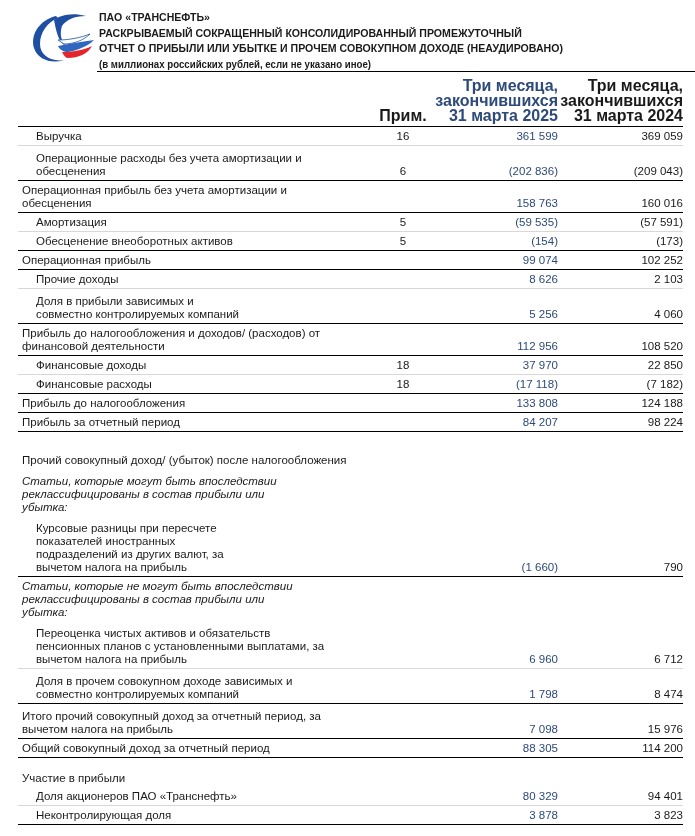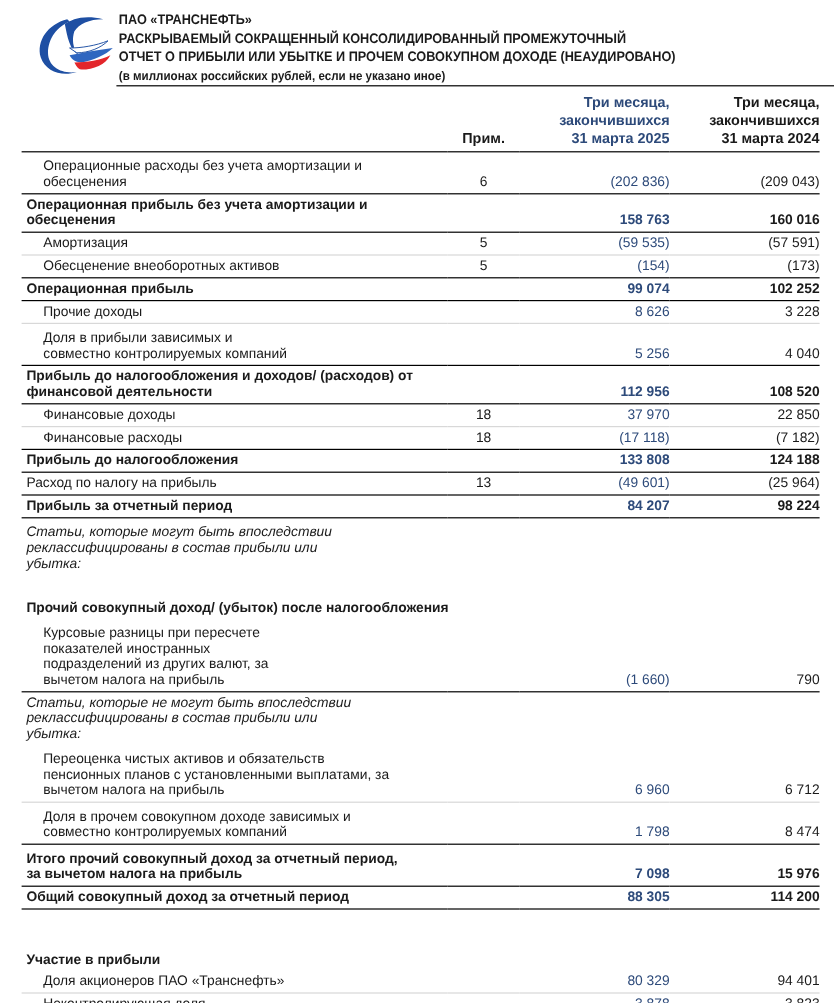--- a/index.html
+++ b/index.html
@@ -10,30 +10,30 @@
   .head-text { position: absolute; left: 99px; top: 10px; font-size: 11.5px; line-height: 15.5px;
                font-family: "Liberation Sans Narrow", "Liberation Sans", sans-serif; }
   .head-text .t { white-space: nowrap; transform: scaleX(0.92); transform-origin: left; display:block;}
   .head-text .sub { font-weight: bold; font-size: 10.5px; }
   .head-line { position: absolute; left: 97px; top: 71px; width: 598px; height: 1px; background:#000; }
 
   table { position: absolute; left: 18px; top: 78px; width: 665px; border-collapse: collapse;
           font-size: 11.5px; }
   td, th { padding: 0; vertical-align: bottom; }
   col.c-label { width: 355px; } col.c-note { width: 60px; } col.c-y25 { width: 125px; } col.c-y24 { width: 125px; }
-  .hdr th { font-weight: bold; font-size: 12px; line-height: 15px; text-align: right; padding-bottom: 3px; border-bottom: 1.5px solid #000; }
+  .hdr th { font-weight: bold; font-size: 16px; line-height: 15px; text-align: right; padding-bottom: 3px; border-bottom: 1.5px solid #000; }
   .hdr th.note { text-align: center; }
   .hdr th.cur { color: #2d4a7a; }
   .note { text-align: center; }
   .num { text-align: right; white-space: nowrap; }
   .cur { color: #2d4a7a; }
   tr.row td { line-height: 13px; padding-top: 3px; padding-bottom: 2px; }
   tr.row td.label { padding-left: 18px; }
   tr.row td.label.nind { padding-left: 4px; }
-  tr.bold td { font-weight: bold; }
+  tr.bold td { font-weight: normal; }
   tr.bold td.label { padding-left: 4px; }
   tr.lt td { border-bottom: 1px solid #d8d8d8; }
   tr.bk td { border-bottom: 1.3px solid #000; margin-left: 35px; }
   tr.ital td { font-style: italic; }
   tr.section td { padding-top: 18px; }
   tr.tall td { padding-top: 6px; }
 </style>
 </head>
 <body>
 
@@ -71,20 +71,26 @@
         <div>31 марта 2025</div>
       </th>
       <th>
         <div>Три месяца,</div>
         <div>закончившихся</div>
         <div>31 марта 2024</div>
       </th>
     </tr>
   </thead>
   <tbody>
+    <tr class="row lt">
+      <td class="label">Выручка</td>
+      <td class="note">16</td>
+      <td class="num cur">361 599</td>
+      <td class="num">369 059</td>
+    </tr>
     <tr class="row bk tall">
       <td class="label" style="padding-right:40px">Операционные расходы без учета амортизации и обесценения</td>
       <td class="note">6</td>
       <td class="num cur">(202 836)</td>
       <td class="num">(209 043)</td>
     </tr>
     <tr class="row bold bk">
       <td class="label" style="padding-right:50px">Операционная прибыль без учета амортизации и обесценения</td>
       <td class="note"></td>
       <td class="num cur">158 763</td>
@@ -105,27 +111,27 @@
     <tr class="row bold bk">
       <td class="label">Операционная прибыль</td>
       <td class="note"></td>
       <td class="num cur">99 074</td>
       <td class="num">102 252</td>
     </tr>
     <tr class="row lt">
       <td class="label">Прочие доходы</td>
       <td class="note"></td>
       <td class="num cur">8 626</td>
-      <td class="num">3 228</td>
+      <td class="num">2 103</td>
     </tr>
     <tr class="row bk tall">
       <td class="label" style="padding-right:120px">Доля в прибыли зависимых и совместно контролируемых компаний</td>
       <td class="note"></td>
       <td class="num cur">5 256</td>
-      <td class="num">4 040</td>
+      <td class="num">4 060</td>
     </tr>
     <tr class="row bold bk">
       <td class="label" style="padding-right:20px">Прибыль до налогообложения и доходов/ (расходов) от финансовой деятельности</td>
       <td class="note"></td>
       <td class="num cur">112 956</td>
       <td class="num">108 520</td>
     </tr>
     <tr class="row lt">
       <td class="label">Финансовые доходы</td>
       <td class="note">18</td>
@@ -137,40 +143,34 @@
       <td class="note">18</td>
       <td class="num cur">(17 118)</td>
       <td class="num">(7 182)</td>
     </tr>
     <tr class="row bold bk">
       <td class="label">Прибыль до налогообложения</td>
       <td class="note"></td>
       <td class="num cur">133 808</td>
       <td class="num">124 188</td>
     </tr>
-    <tr class="row bk">
-      <td class="label nind">Расход по налогу на прибыль</td>
-      <td class="note">13</td>
-      <td class="num cur">(49 601)</td>
-      <td class="num">(25 964)</td>
-    </tr>
     <tr class="row bold bk">
       <td class="label">Прибыль за отчетный период</td>
       <td class="note"></td>
       <td class="num cur">84 207</td>
       <td class="num">98 224</td>
+    </tr>
+    <tr class="row bold section">
+      <td class="label" colspan="4" style="padding-top:22px">Прочий совокупный доход/ (убыток) после налогообложения</td>
     </tr>
     <tr class="row ital tall">
       <td class="label nind" colspan="2" style="padding-right:120px">Статьи, которые могут быть впоследствии реклассифицированы в состав прибыли или убытка:</td>
       <td></td>
         <td></td>
     </tr>
-    <tr class="row bold section">
-      <td class="label" colspan="4" style="padding-top:22px">Прочий совокупный доход/ (убыток) после налогообложения</td>
-    </tr>
     <tr class="row bk tall">
       <td class="label" style="padding-right:120px">Курсовые разницы при пересчете показателей иностранных подразделений из других валют, за вычетом налога на прибыль</td>
       <td class="note"></td>
       <td class="num cur">(1 660)</td>
       <td class="num">790</td>
     </tr>
     <tr class="row ital">
       <td class="label nind" colspan="2" style="padding-right:120px">Статьи, которые не могут быть впоследствии реклассифицированы в состав прибыли или убытка:</td>
       <td></td>
         <td></td>
@@ -193,21 +193,21 @@
       <td class="num cur">7 098</td>
       <td class="num">15 976</td>
     </tr>
     <tr class="row bold bk">
       <td class="label">Общий совокупный доход за отчетный период</td>
       <td class="note"></td>
       <td class="num cur">88 305</td>
       <td class="num">114 200</td>
     </tr>
     <tr class="row bold">
-      <td class="label" colspan="4" style="padding-top:36px">Участие в прибыли</td>
+      <td class="label" colspan="4" style="padding-top:14px">Участие в прибыли</td>
     </tr>
     <tr class="row lt">
       <td class="label">Доля акционеров ПАО «Транснефть»</td>
       <td class="note"></td>
       <td class="num cur">80 329</td>
       <td class="num">94 401</td>
     </tr>
     <tr class="row bk">
       <td class="label">Неконтролирующая доля</td>
       <td class="note"></td>

